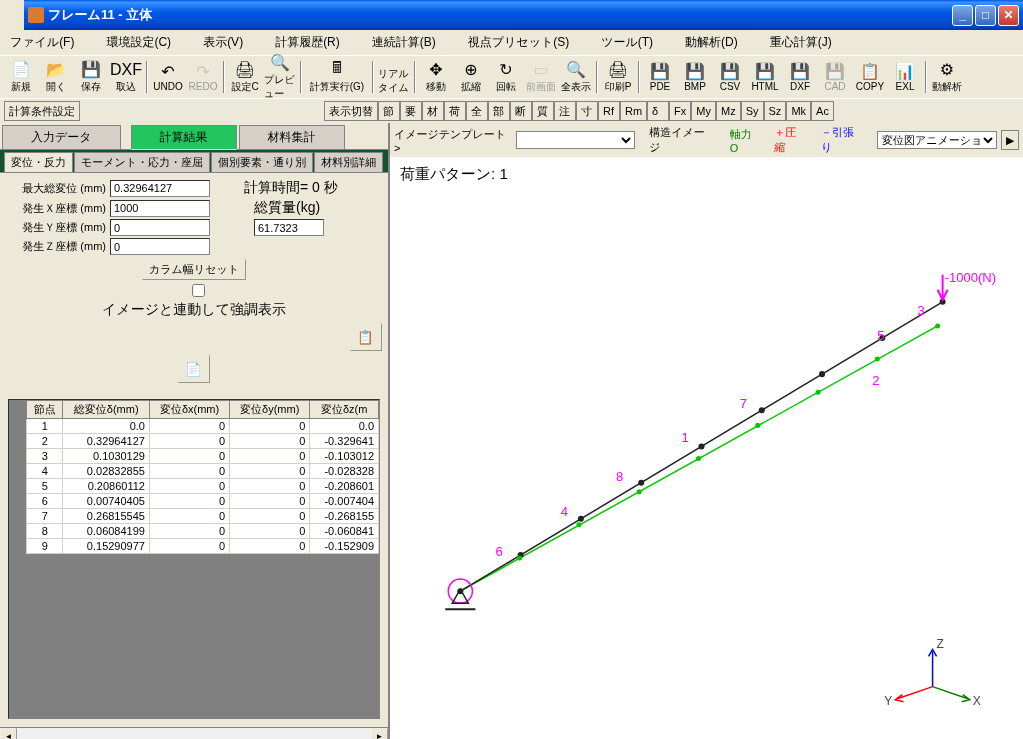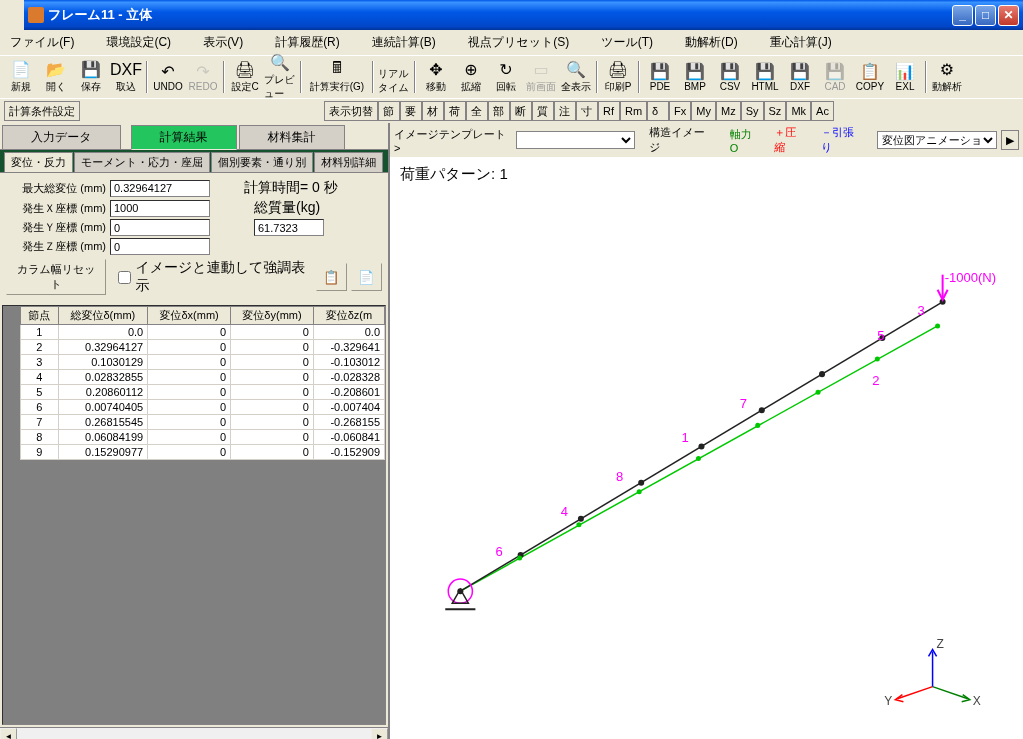--- a/index.html
+++ b/index.html
@@ -46,21 +46,21 @@
   .subtab:not(.active) { background: #d4d0c8; }
   
   
   .data-panel { padding: 6px; border-top: 1px solid #848284; }
   .data-row { display: flex; align-items: center; margin-bottom: 2px; gap: 4px; }
   .data-label { width: 100px; text-align: right; font-size: 11px; }
   .data-input { width: 100px; height: 17px; border: 1px inset #848284; background: #fff; padding: 1px 3px; font-size: 11px; }
   .data-text { font-size: 14px; }
   
   
-  .table-container { flex: 1; overflow: auto; background: #808080; margin: 2px; border: 1px inset #848284; position: relative; padding-left: 17px; }
+  .table-container { flex: 1; overflow: auto; background: #808080; margin: 8px; border: 1px inset #848284; position: relative; padding-left: 17px; }
   .data-table { background: #fff; border-collapse: collapse; font-size: 11px; width: 100%; }
   .data-table th { background: #ece9d8; border: 1px solid #848284; padding: 1px 4px; font-weight: normal; text-align: center; position: sticky; top: 0; }
   .data-table td { border: 1px solid #d4d0c8; padding: 1px 4px; text-align: right; background: #fff; }
   .data-table td:first-child { text-align: center; }
   
   .btn-small { border: 1px outset #ece9d8; background: #ece9d8; padding: 2px 6px; cursor: pointer; font-size: 11px; }
   
   
   .viz-toolbar { background: #ece9d8; padding: 2px 4px; display: flex; align-items: center; gap: 4px; font-size: 11px; }
   .viz-select { height: 18px; border: 1px solid #848284; background: #fff; font-size: 11px; }
@@ -274,21 +274,21 @@
       </div>
       <div class="data-row">
         <span class="data-label">発生Ｙ座標 (mm)</span>
         <input class="data-input" value="0" style="">
         <input class="data-input" style="margin-left: 40px; width: 70px;" value="61.7323">
       </div>
       <div class="data-row">
         <span class="data-label">発生Ｚ座標 (mm)</span>
         <input class="data-input" value="0" style="">
       </div>
-      <div class="data-row" style="margin-top:4px;">
+      <div class="data-row" style="margin-top:4px;flex-direction:column;">
         <button class="btn-small">カラム幅リセット</button>
         <input type="checkbox" style="margin-left: 8px;">
         <span class="data-text">イメージと連動して強調表示</span>
         <button class="icon-btn" style="margin-left:auto;">📋</button>
         <button class="icon-btn">📄</button>
       </div>
     </div>
 
     <div class="table-container">
       <table class="data-table" id="results-table">

